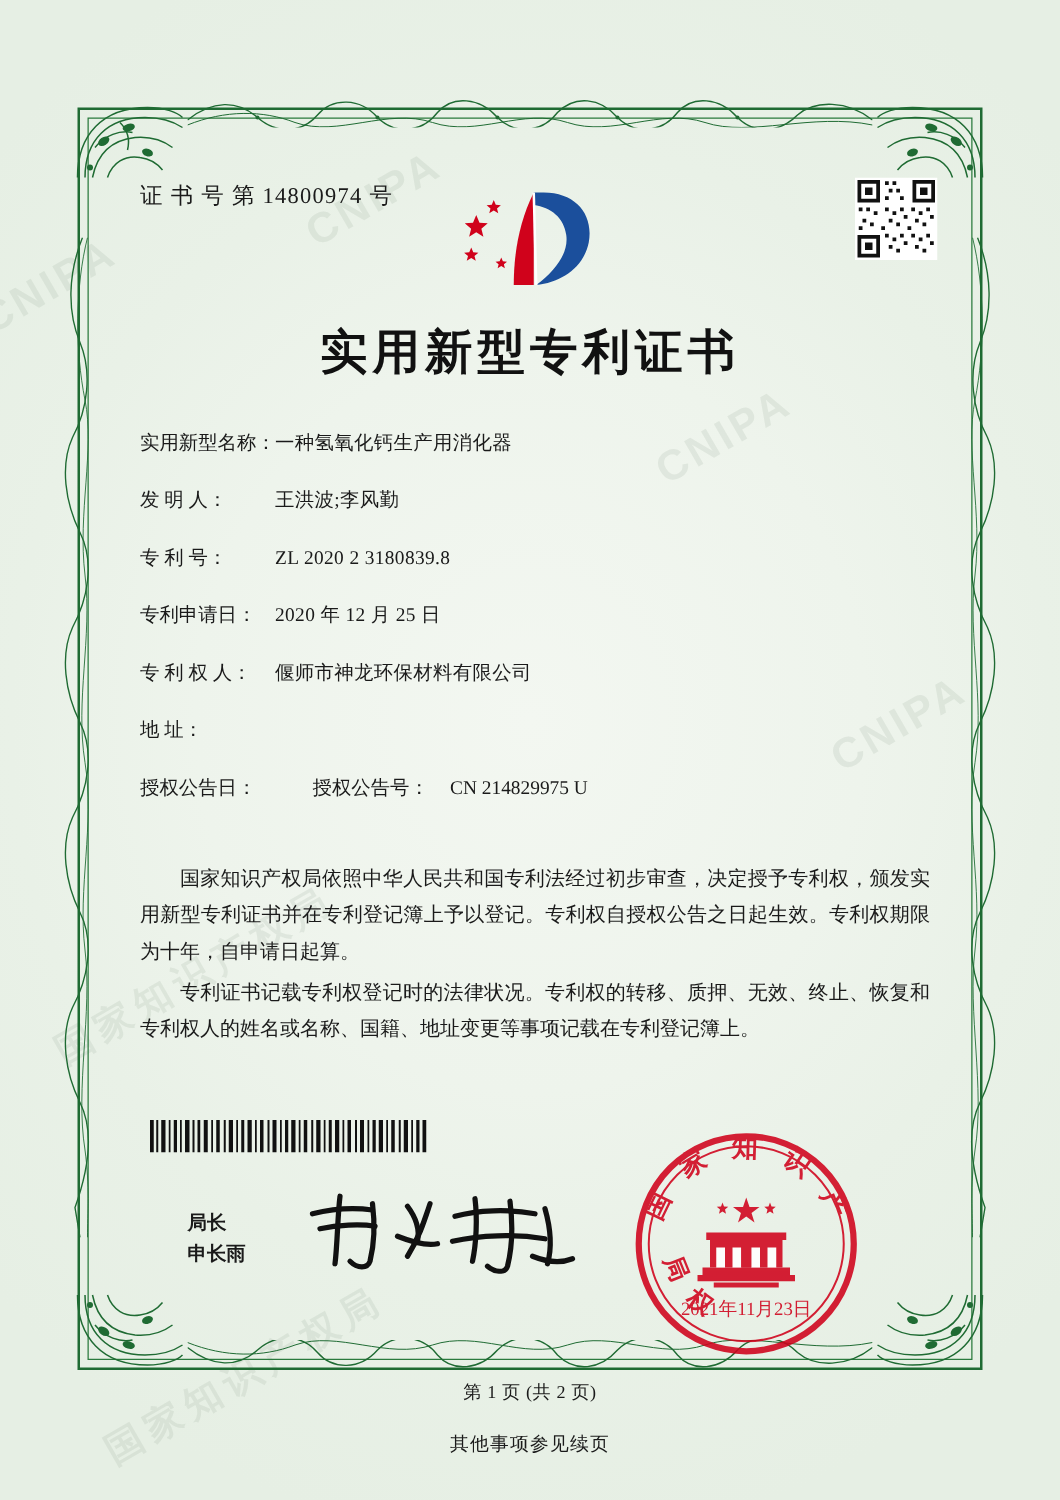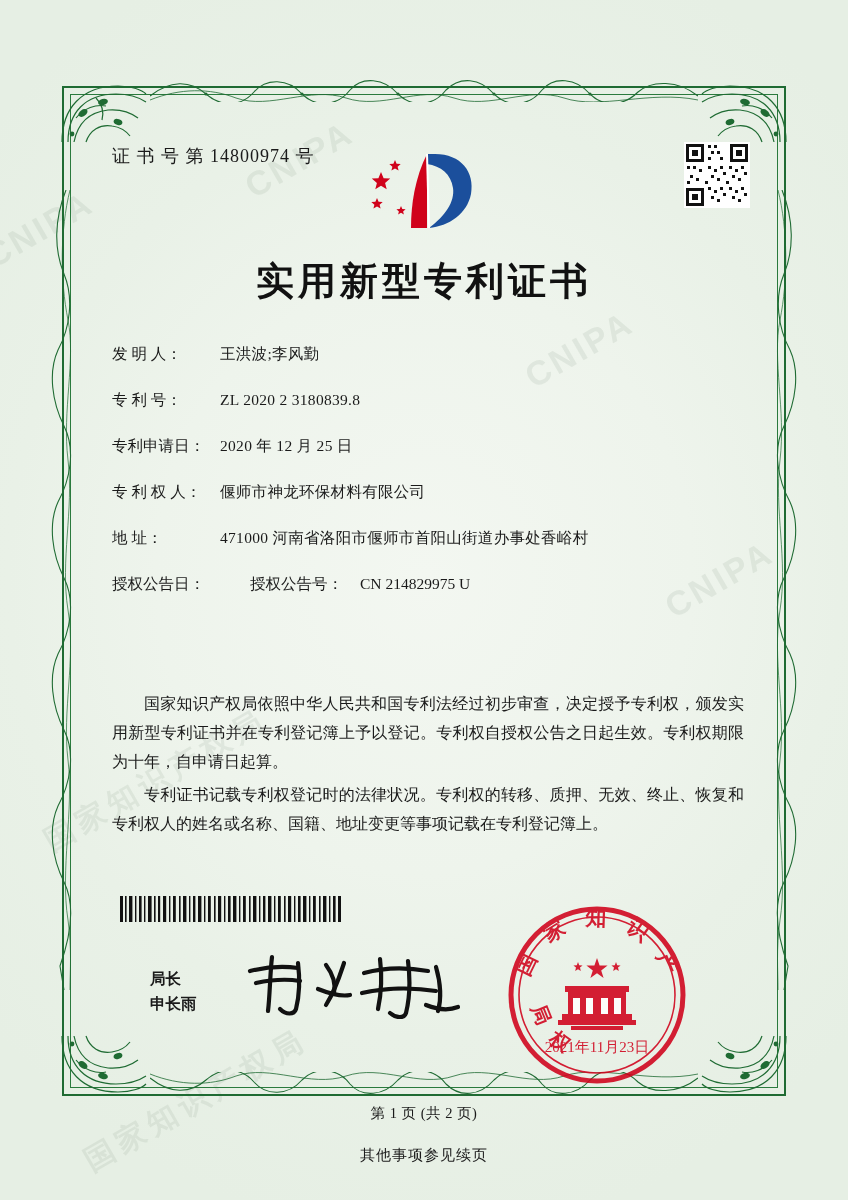--- a/index.html
+++ b/index.html
@@ -445,38 +445,41 @@
           <polygon points="28,54 29.6,57.8 33.7,58.1 30.6,60.7 31.6,64.6 28,62.4 24.4,64.6 25.4,60.7 22.3,58.1 26.4,57.8"></polygon>
           <polygon points="52,62 53.3,65 56.6,65.3 54.1,67.4 54.9,70.5 52,68.8 49.1,70.5 49.9,67.4 47.4,65.3 50.7,65"></polygon>
         </g>
       </svg>
     </div>
 
     <div class="doc-title">实用新型专利证书</div>
 
     <div class="fields">
       <div class="field-row">
+        <div class="field-label">实用新型名称：</div>
+        <div class="field-value">一种氢氧化钙生产用消化器</div>
+      </div>
+      <div class="field-row">
         <div class="field-label">发    明    人：</div>
         <div class="field-value">王洪波;李风勤</div>
       </div>
       <div class="field-row">
         <div class="field-label">专    利    号：</div>
         <div class="field-value">ZL 2020 2 3180839.8</div>
       </div>
       <div class="field-row">
         <div class="field-label">专利申请日：</div>
         <div class="field-value">2020 年 12 月 25 日</div>
       </div>
       <div class="field-row">
         <div class="field-label">专  利  权  人：</div>
         <div class="field-value">偃师市神龙环保材料有限公司</div>
       </div>
       <div class="field-row">
         <div class="field-label">地        址：</div>
-        <div class="field-value">471000 河南省洛阳市偃师市首阳山街道办事处香峪村</div>
       </div>
       <div class="field-row dual">
         <div class="field-label">授权公告日：</div>
         <div class="field-label2">授权公告号：</div>
         <div class="field-value2">CN 214829975 U</div>
       </div>
     </div>
 
     <div class="paras">
       <p>国家知识产权局依照中华人民共和国专利法经过初步审查，决定授予专利权，颁发实用新型专利证书并在专利登记簿上予以登记。专利权自授权公告之日起生效。专利权期限为十年，自申请日起算。</p>

